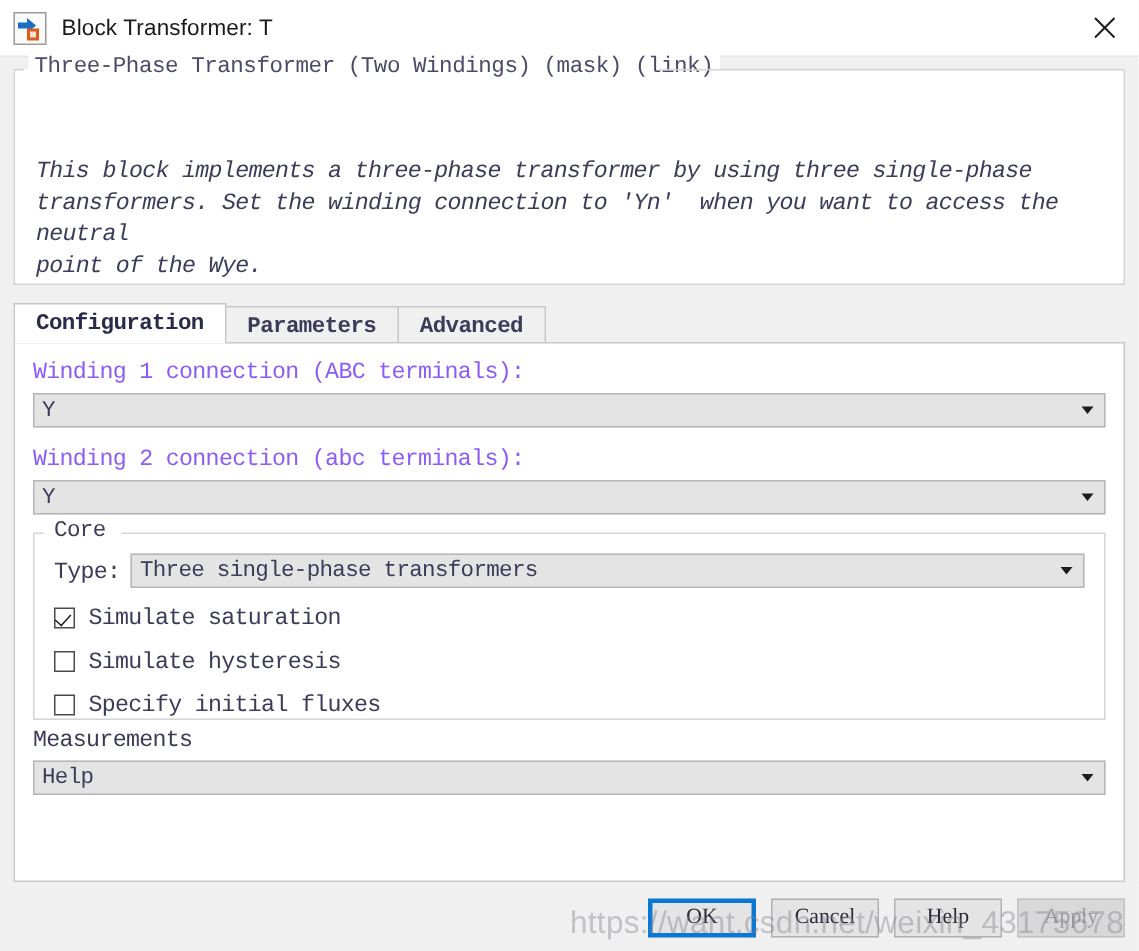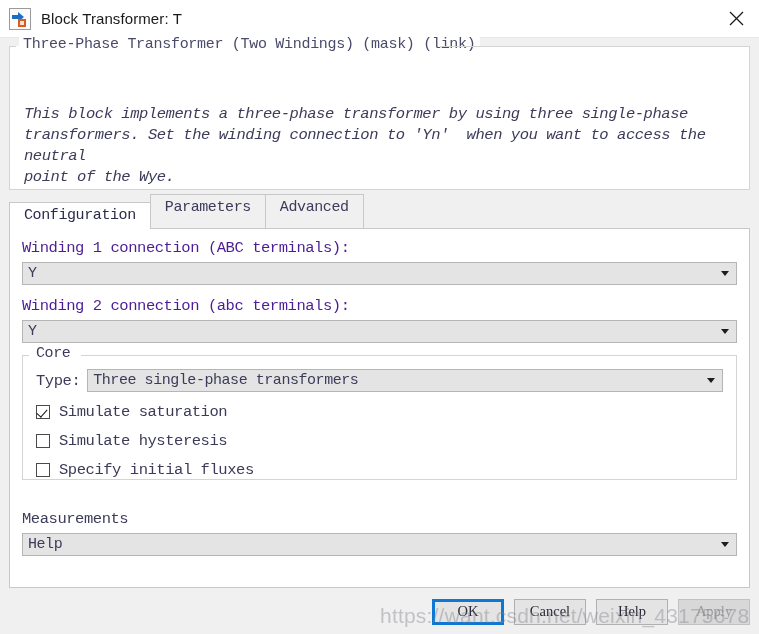--- a/index.html
+++ b/index.html
@@ -109,23 +109,24 @@
   .desc-para + .desc-para { margin-top: 21px; }
 
   
   .tabstrip {
     margin: 12px 9px 0 9px;
     display: flex;
     align-items: flex-end;
     height: 26px;
     position: relative;
     z-index: 2;
+    font-weight: bold;
   }
   .tab {
-    height: 34px;
+    height: 24px;
     line-height: 25px;
     padding: 0 14px;
     font-size: 15px;
     font-family: "Liberation Mono", "DejaVu Sans Mono", monospace;
     letter-spacing: -0.4px;
     color: #3c3c5a;
     border: 1px solid #c8c8c8;
     border-bottom: none;
     background: #f0f0f0;
     box-sizing: border-box;
@@ -150,21 +151,21 @@
     background: #ffffff;
     flex: 1 1 auto;
     padding: 10px 12px 0 12px;
     box-sizing: border-box;
     position: relative;
     overflow: hidden;
   }
 
   .field-label {
     font-size: 15.5px;
-    color: #4c1d95;
+    color: #8b5cf6;
     font-family: "Liberation Mono", "DejaVu Sans Mono", monospace;
     letter-spacing: -0.45px;
     margin: 0 0 5px 0;
     white-space: nowrap;
   }
 
   
   .combo {
     height: 23px;
     background: #e4e4e4;
@@ -271,21 +272,21 @@
   }
   .check-label {
     font-size: 15.5px;
     color: #3c3c5a;
     font-family: "Liberation Mono", "DejaVu Sans Mono", monospace;
     letter-spacing: -0.45px;
     white-space: nowrap;
   }
 
   .measure-label {
-    margin-top: 30px;
+    margin-top: 4px;
     font-size: 15.5px;
     color: #3c3c5a;
     font-family: "Liberation Mono", "DejaVu Sans Mono", monospace;
     letter-spacing: -0.45px;
     margin-bottom: 5px;
   }
 
   
   .buttonbar {
     height: 45px;

